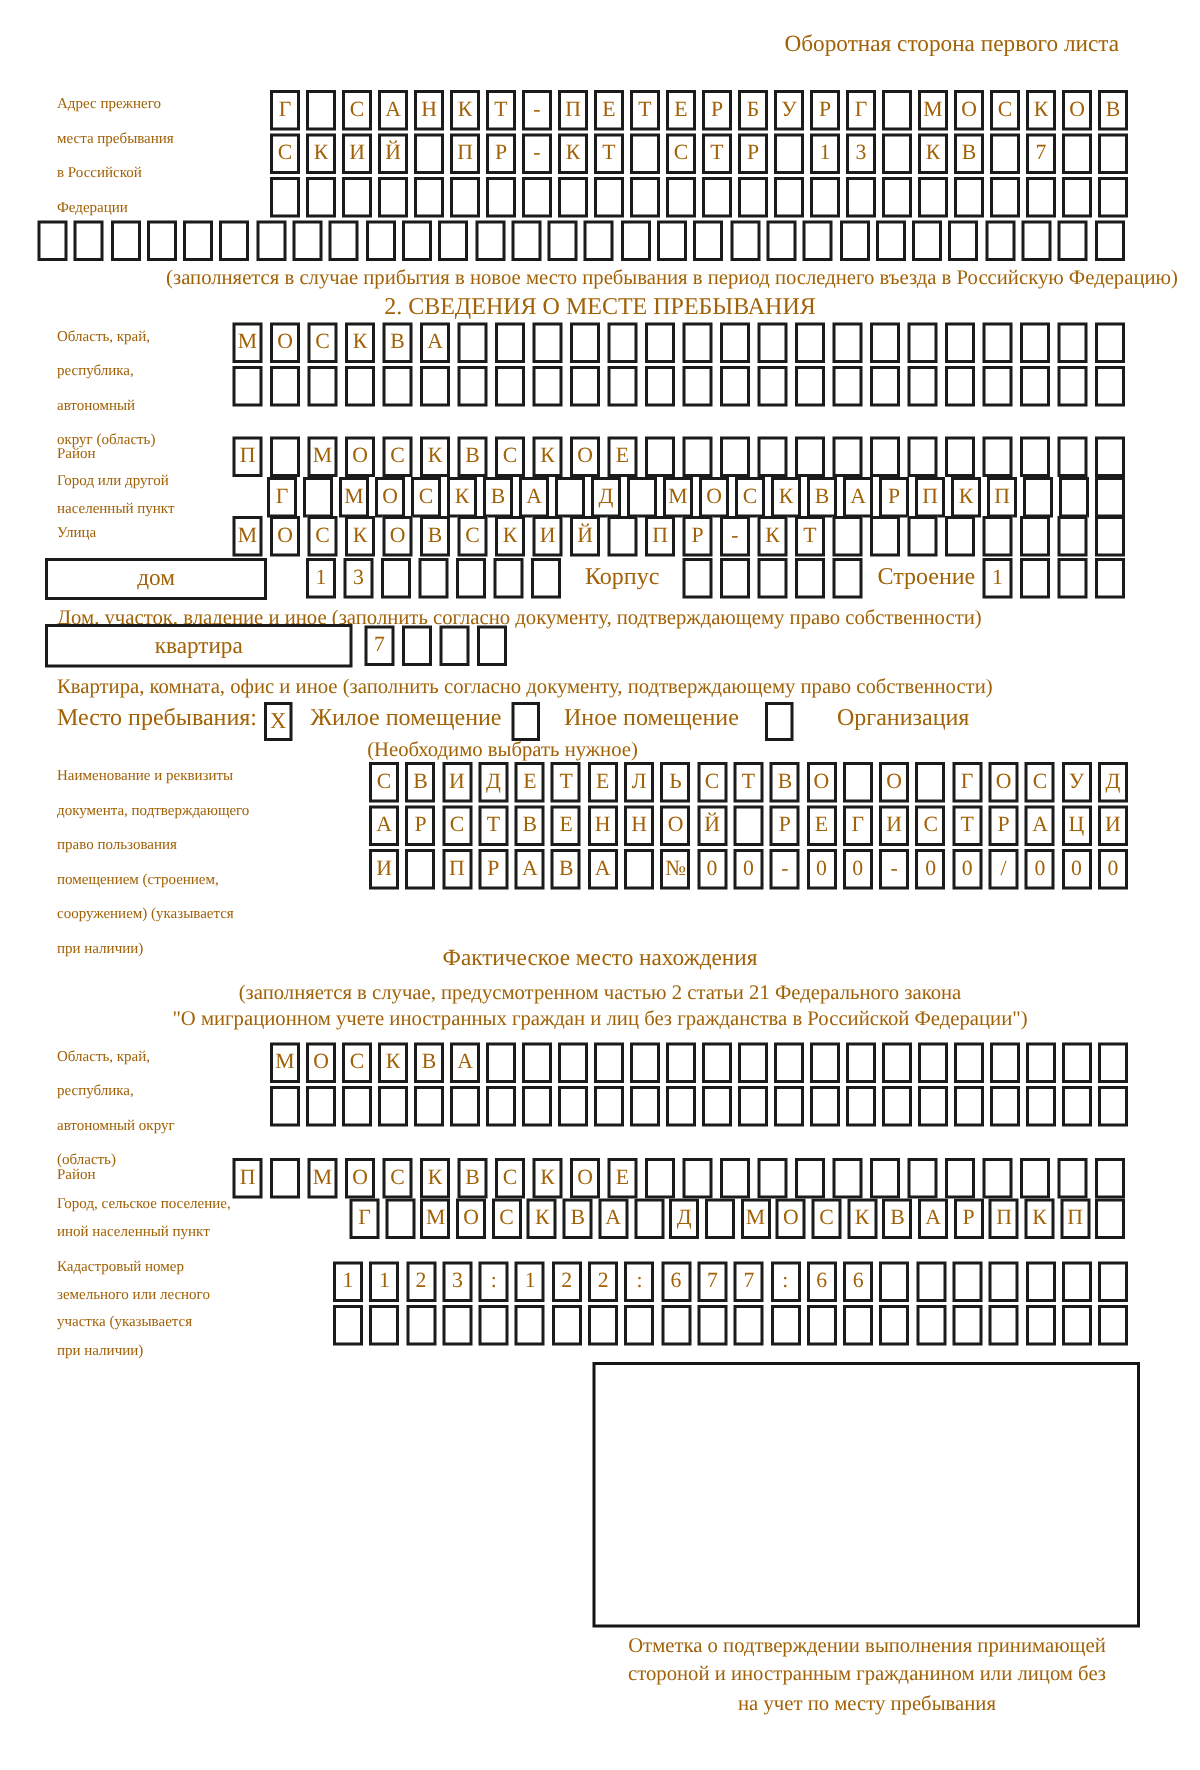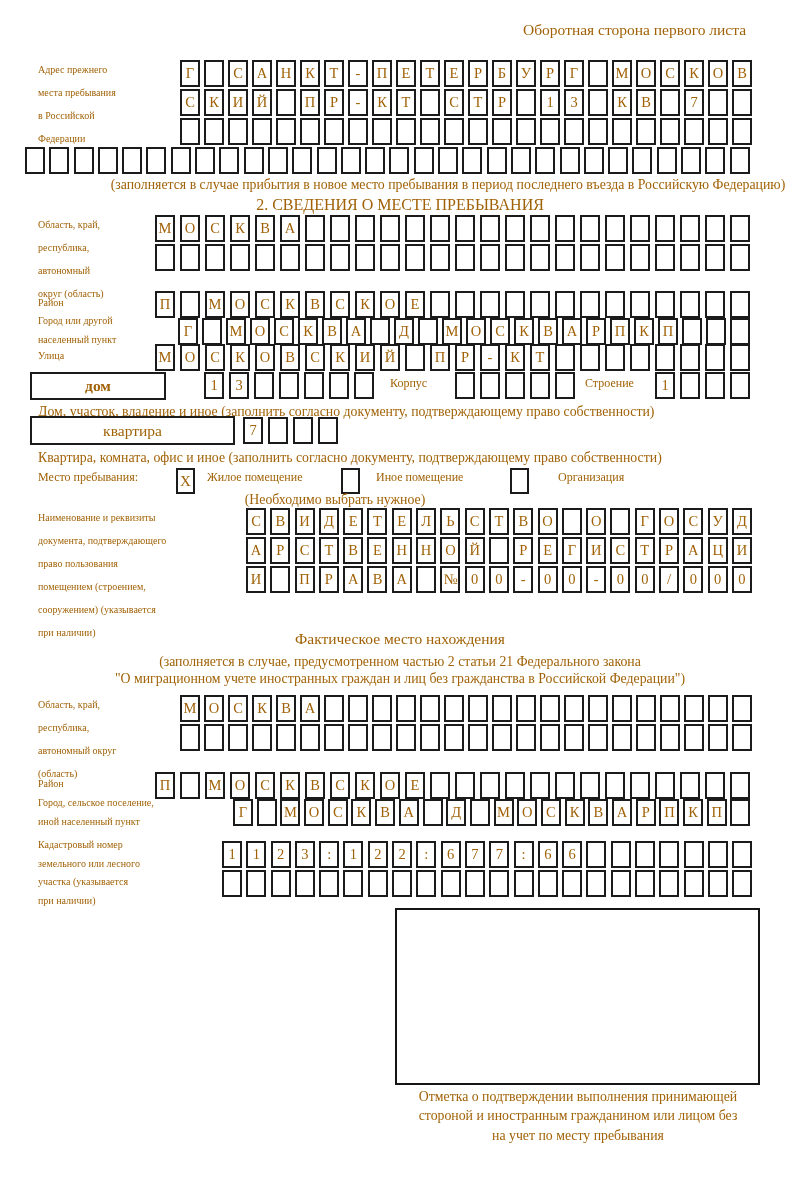--- a/index.html
+++ b/index.html
@@ -24,21 +24,21 @@
     font-size:14.5px;line-height:1;background:#fff;
   }
   .boxlabel{
     position:absolute;border:2px solid #1b1b1b;box-sizing:border-box;background:#fff;
     display:flex;align-items:center;justify-content:center;font-size:15.5px;
   }
   .checkbox{
     position:absolute;width:19px;height:26px;border:2px solid #1b1b1b;box-sizing:border-box;
     display:flex;align-items:center;justify-content:center;font-size:15px;background:#fff;
   }
-  .optlbl{position:absolute;font-size:12px;white-space:nowrap;text-align:center;}
+  .optlbl{position:absolute;font-size:16px;white-space:nowrap;text-align:center;}
   .stamp{position:absolute;border:2px solid #151515;background:#fff;}
   .stampcap{position:absolute;font-size:13.8px;line-height:19.3px;text-align:center;}
   .stampcap span{display:block;}
 </style>
 </head>
 <body>
 
 <div class="page">
 
   <div class="abs" style="left:523px;top:21px;font-size:15.5px;">Оборотная сторона первого листа</div>
@@ -306,21 +306,21 @@
       <span class="cell"></span>
       <span class="cell"></span>
       <span class="cell"></span>
       <span class="cell"></span>
       <span class="cell"></span>
       <span class="cell"></span>
       <span class="cell"></span>
       <span class="cell"></span>
     </div>
 
-  <div class="boxlabel" style="left:30px;top:372px;width:136px;height:28px;font-weight:bold;">дом</div>
+  <div class="boxlabel" style="left:30px;top:372px;width:148px;height:28px;">дом</div>
   <div class="cellrow g5" style="left:204px;top:372px;">
       <span class="cell">1</span>
       <span class="cell">3</span>
       <span class="cell"></span>
       <span class="cell"></span>
       <span class="cell"></span>
       <span class="cell"></span>
       <span class="cell"></span>
     </div>
   <div class="optlbl" style="left:390px;top:376px;">Корпус</div>

